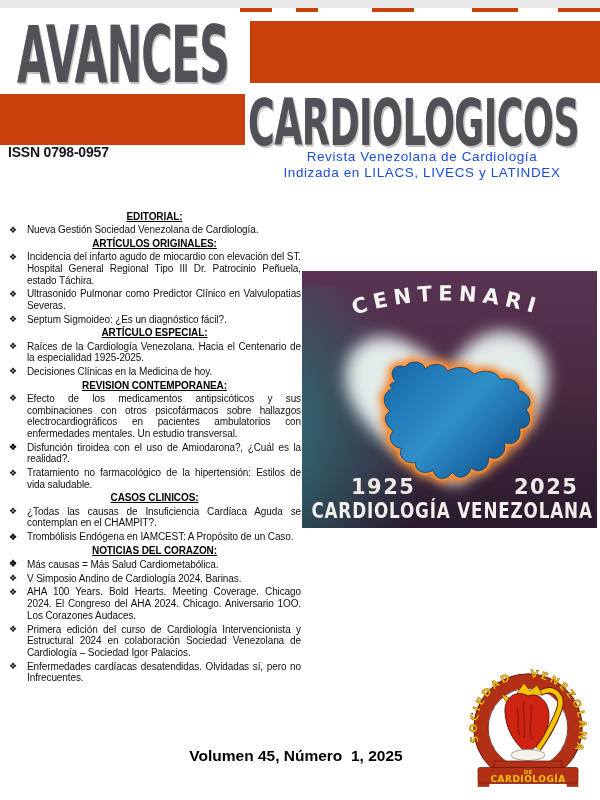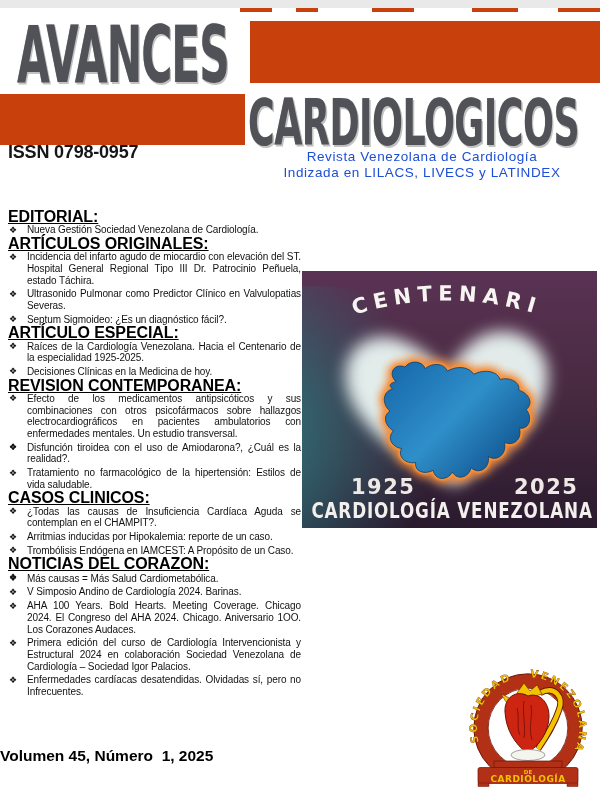--- a/index.html
+++ b/index.html
@@ -11,37 +11,37 @@
 
   
   .band{position:absolute;background:#c8410d;}
   .band1{left:250px;top:13px;width:350px;height:62px;}
   .band2{left:0;top:86px;width:245px;height:51px;}
   .jtitle{position:absolute;margin:0;font-family:"DejaVu Sans",sans-serif;font-weight:bold;
           color:#515257;transform-origin:0 0;white-space:nowrap;
           text-shadow:2.5px 2px 0 #c2c2c2, 0 0 1px #9a9a9a;}
   .title1{left:17px;top:8px;font-size:78px;line-height:78px;letter-spacing:-2px;transform:scaleX(0.545);}
   .title2{left:248px;top:83px;font-size:64px;line-height:64px;letter-spacing:-1px;transform:scaleX(0.57);}
-  .issn-block{position:absolute;left:8px;top:137px;font-size:18px;font-weight:bold;
+  .issn-block{position:absolute;left:8px;top:137px;font-size:14px;font-weight:bold;
               color:#161616;line-height:15.5px;letter-spacing:-0.2px;}
   .subtitle-block{position:absolute;left:247px;top:141px;width:350px;text-align:center;
                   color:#1d4ed8;font-size:13.5px;line-height:15.5px;letter-spacing:0.6px;}
 
   
   .toc{position:absolute;left:8px;top:202px;width:293px;color:#111;font-size:10px;letter-spacing:-0.1px;}
-  .toc-h{font-weight:bold;text-decoration:underline;font-size:16px;line-height:12.2px;margin:1px 0;color:#000;}
+  .toc-h{font-weight:bold;text-decoration:underline;font-size:10px;line-height:12.2px;margin:1px 0;color:#000;text-align:center;}
   .toc-item{position:relative;padding-left:19px;text-align:justify;line-height:11.7px;margin-bottom:2px;}
   .toc-item .blt{position:absolute;left:1px;top:0.5px;font-size:9px;font-family:"DejaVu Sans",sans-serif;}
 
   
   .cover-art{position:absolute;left:302px;top:263px;width:295px;height:257px;}
   .seal{position:absolute;left:467px;top:655px;width:130px;height:132px;}
 
   
-  .volume-line{position:absolute;left:0;top:739px;width:592px;
+  .volume-line{position:absolute;left:0;top:739px;width:592px;text-align:center;
                font-weight:bold;font-size:15.5px;color:#000;white-space:pre;}
 </style>
 </head>
 <body>
 
 <div class="page">
 
   <div class="sliver" style="left:240px;width:32px;"></div>
   <div class="sliver" style="left:296px;width:22px;"></div>
   <div class="sliver" style="left:372px;width:42px;"></div>
@@ -72,21 +72,21 @@
       <div class="toc-h">ARTÍCULO ESPECIAL:</div>
       <div class="toc-item"><span class="blt">❖</span><span>Raíces de la Cardiología Venezolana.  Hacia el Centenario de la especialidad 1925-2025.</span></div>
       <div class="toc-item"><span class="blt">❖</span><span>Decisiones Clínicas en la Medicina de hoy.</span></div>
       <div class="toc-h">REVISION CONTEMPORANEA:</div>
       <div class="toc-item"><span class="blt">❖</span><span>Efecto de los medicamentos antipsicóticos y sus combinaciones con otros psicofármacos sobre hallazgos electrocardiográficos en pacientes ambulatorios con enfermedades mentales. Un estudio transversal.</span></div>
       <div class="toc-item"><span class="blt">❖</span></div>
       <div class="toc-item"><span class="blt">❖</span><span>Disfunción tiroidea con el uso de Amiodarona?, ¿Cuál es la realidad?.</span></div>
       <div class="toc-item"><span class="blt">❖</span><span>Tratamiento no farmacológico de la hipertensión: Estilos de vida saludable.</span></div>
       <div class="toc-h">CASOS CLINICOS:</div>
       <div class="toc-item"><span class="blt">❖</span><span>¿Todas las causas de Insuficiencia Cardíaca Aguda se contemplan en el CHAMPIT?.</span></div>
-      <div class="toc-item"><span class="blt">❖</span><span>Arritmias inducidas por Hipokalemia: reporte de un caso.</span></div>
+      <div class="toc-item"><span class="blt">❖</span></div>
       <div class="toc-item"><span class="blt">❖</span><span>Trombólisis Endógena en IAMCEST: A Propósito de un Caso.</span></div>
       <div class="toc-h">NOTICIAS DEL CORAZON:</div>
       <div class="toc-item"><span class="blt">❖</span></div>
       <div class="toc-item"><span class="blt">❖</span><span>Más causas = Más Salud Cardiometabólica.</span></div>
       <div class="toc-item"><span class="blt">❖</span><span>V Simposio Andino de Cardiología 2024. Barinas.</span></div>
       <div class="toc-item"><span class="blt">❖</span><span>AHA 100 Years. Bold Hearts. Meeting Coverage. Chicago 2024.  El Congreso del AHA 2024. Chicago. Aniversario 1OO. Los Corazones Audaces.</span></div>
       <div class="toc-item"><span class="blt">❖</span><span>Primera edición del curso de Cardiología Intervencionista y Estructural 2024 en colaboración Sociedad Venezolana de Cardiología – Sociedad Igor Palacios.</span></div>
       <div class="toc-item"><span class="blt">❖</span><span>Enfermedades cardíacas desatendidas. Olvidadas sí, pero no Infrecuentes.</span></div>
     </div>
 

